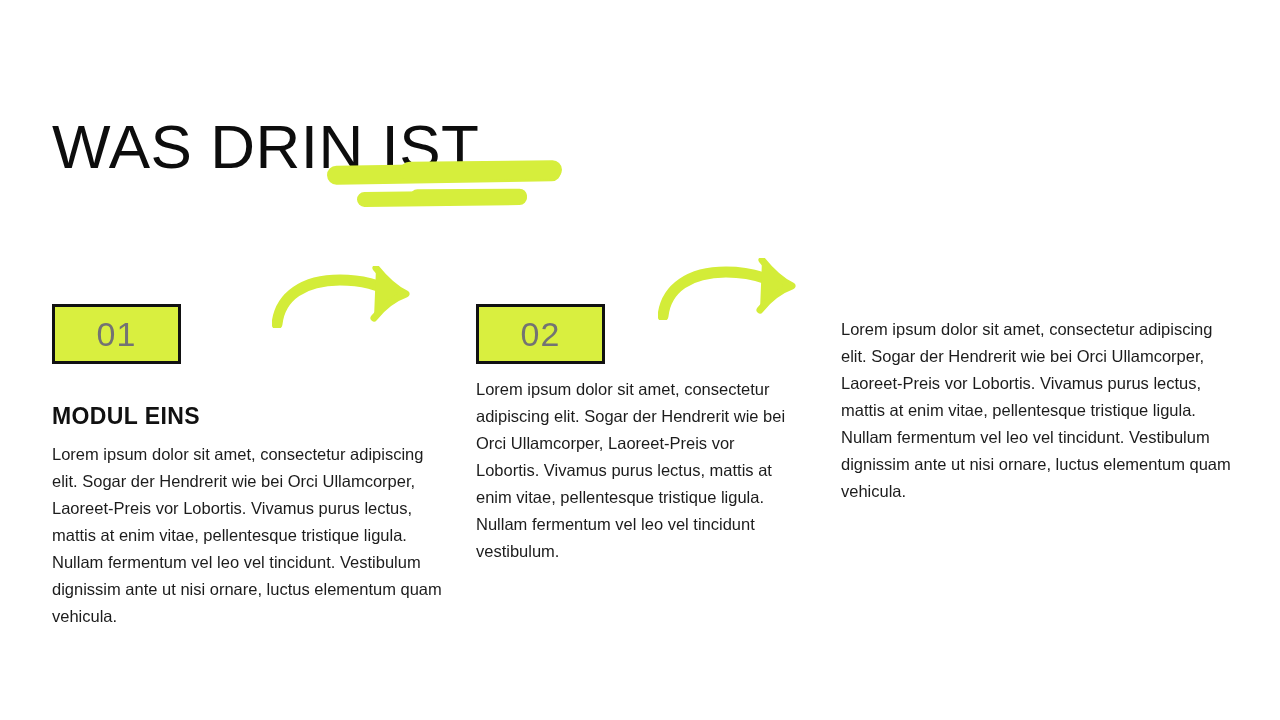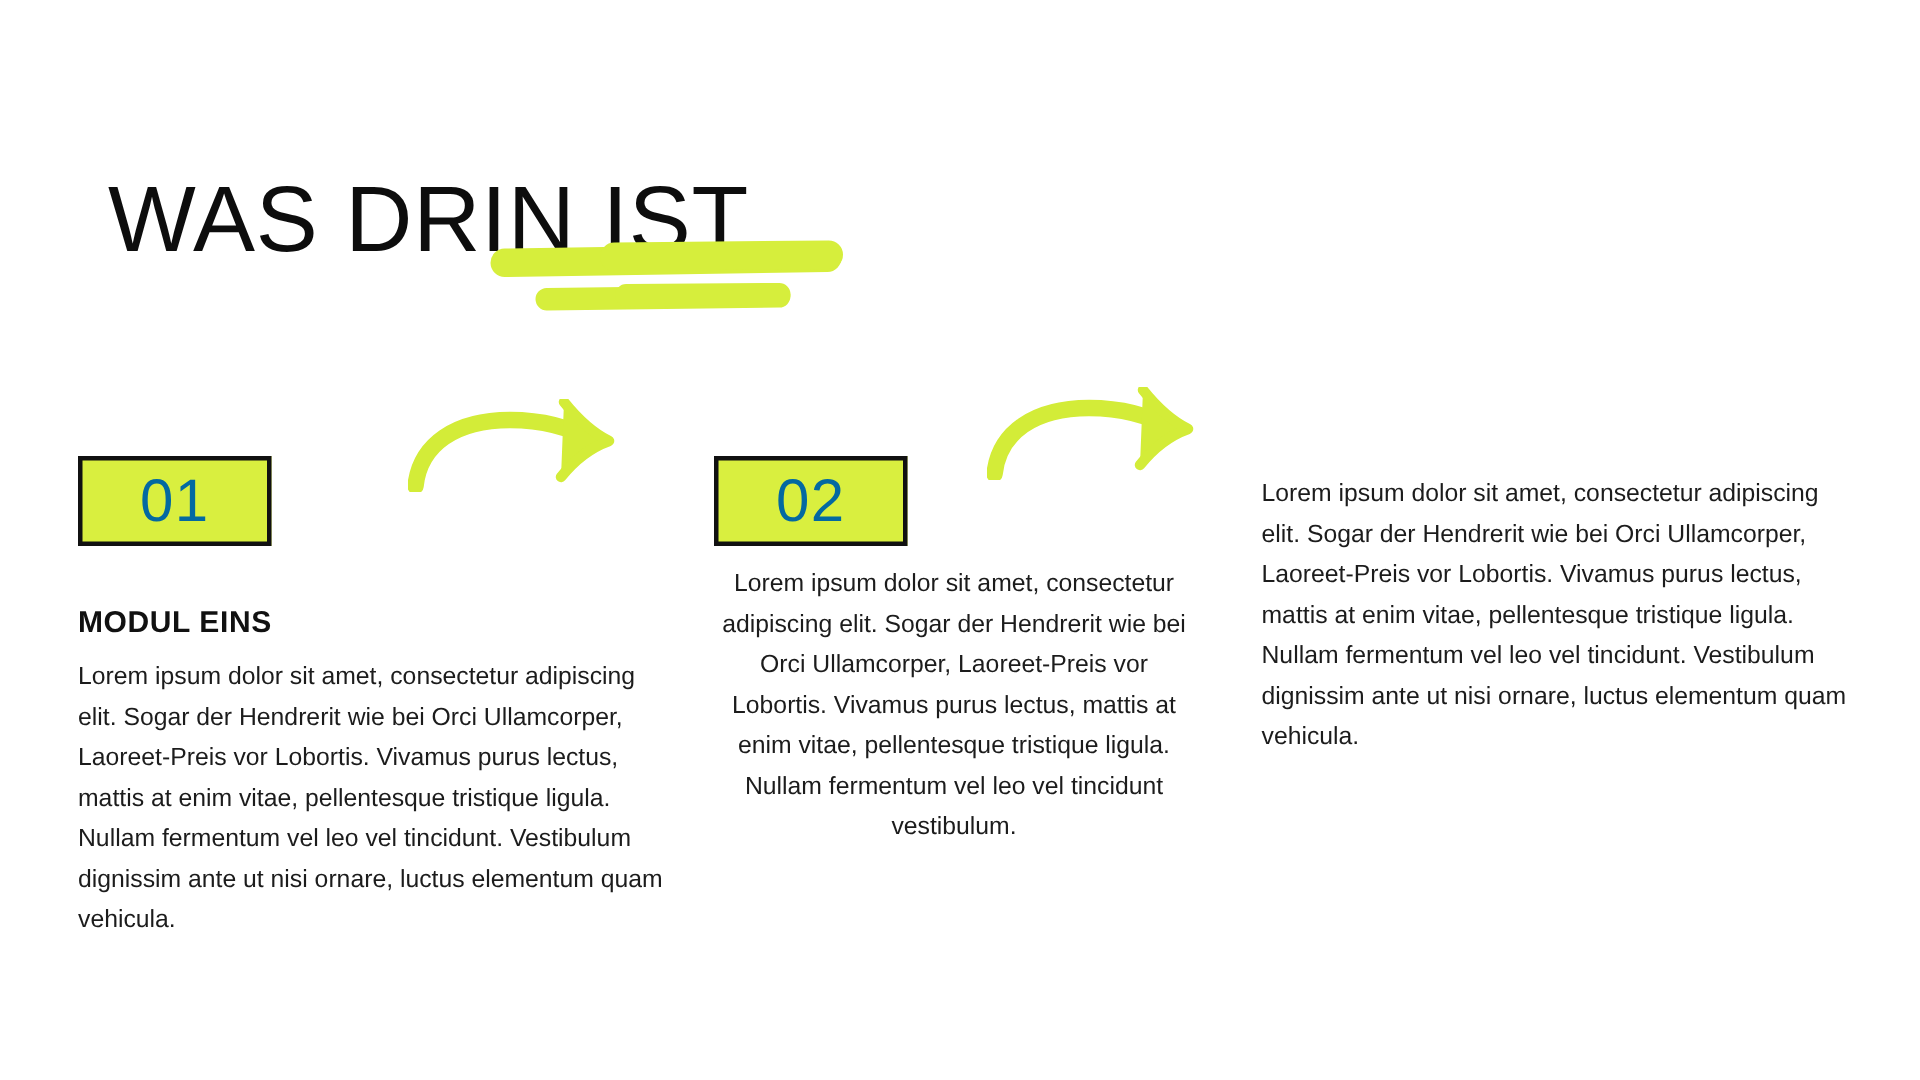--- a/index.html
+++ b/index.html
@@ -27,21 +27,20 @@
   .slide-title {
     position: absolute;
     left: 52px;
     top: 68px;
     font-size: 62px;
     line-height: 74px;
     font-weight: 400;
     letter-spacing: 0.5px;
     color: #0d0d0d;
     white-space: nowrap;
-    margin-left: 20px;
   }
 
   
   .highlight-group {
     position: absolute;
     left: 320px;
     top: 156px;
     width: 260px;
     height: 60px;
   }
@@ -91,44 +90,44 @@
   .arrow svg { display: block; width: 100%; height: 100%; }
   .arrow-1 { left: 272px; top: 266px; }
   .arrow-2 { left: 658px; top: 258px; }
 
   
   .col {
     position: absolute;
     top: 304px;
   }
   .col-1 { left: 52px;  width: 400px; }
-  .col-2 { left: 476px; width: 320px; text-align: center; }
+  .col-2 { left: 476px; width: 320px; }
   .col-3 { left: 841px; width: 400px; }
 
   .num-box {
     width: 123px;
     height: 54px;
     border: 3px solid #111111;
     background: #d9ef3f;
     display: flex;
     align-items: center;
     justify-content: center;
     box-sizing: content-box;
   }
   .num-box-label {
-    font-size: 40px;
+    font-size: 34px;
     font-weight: 400;
-    color: #0369a1;
+    color: #737373;
     letter-spacing: 1px;
     line-height: 1;
   }
 
   .col-heading {
     margin-top: 40px;
-    font-size: 20px;
+    font-size: 23px;
     font-weight: 700;
     letter-spacing: 0.4px;
     color: #111111;
     line-height: 1.1;
   }
 
   .col-body {
     margin-top: 12px;
     font-size: 16.5px;
     line-height: 27px;

